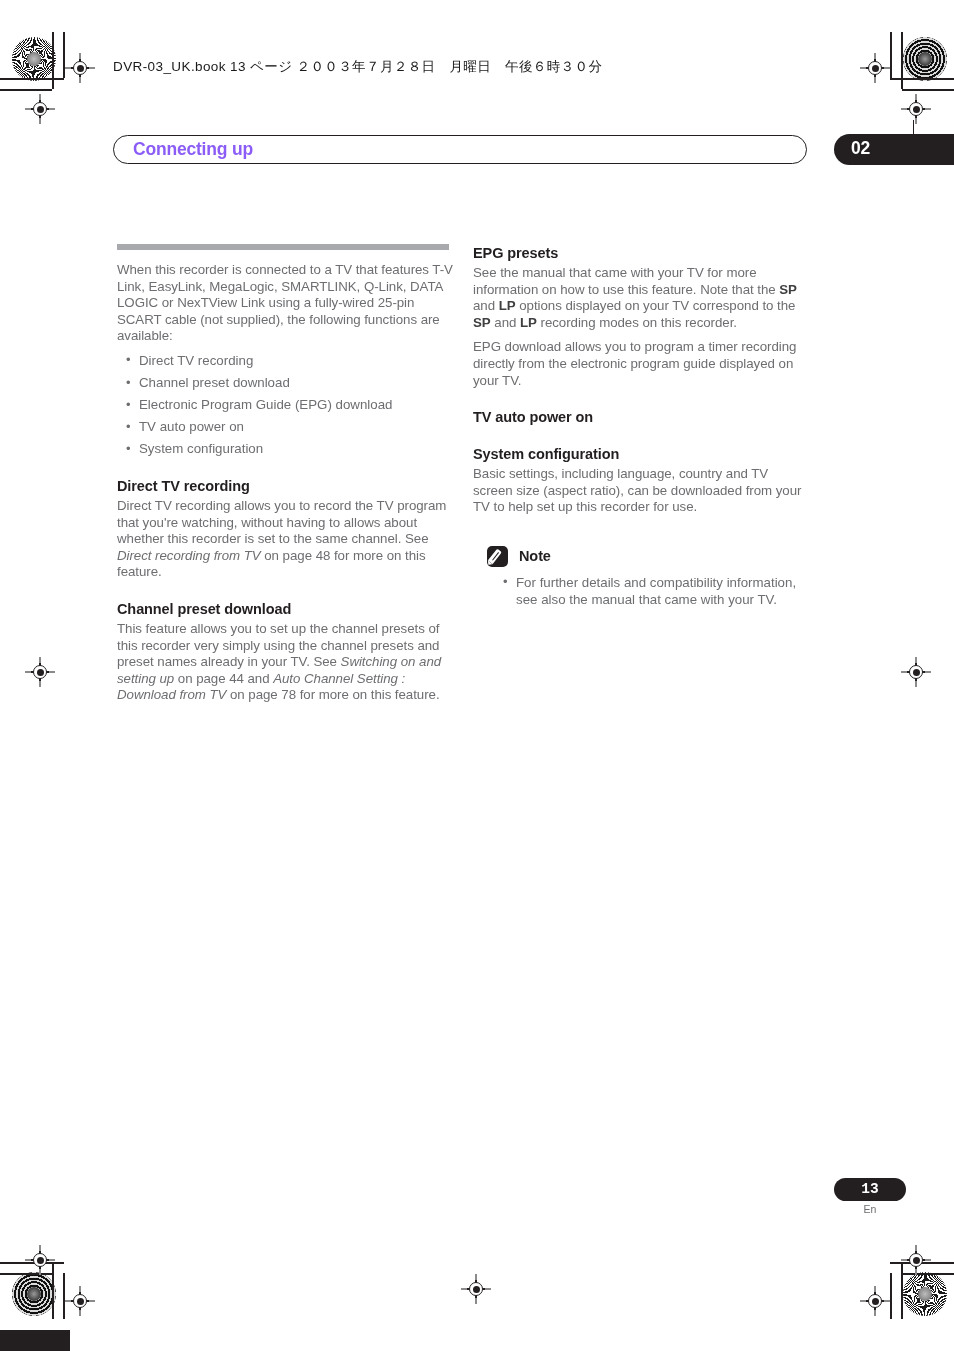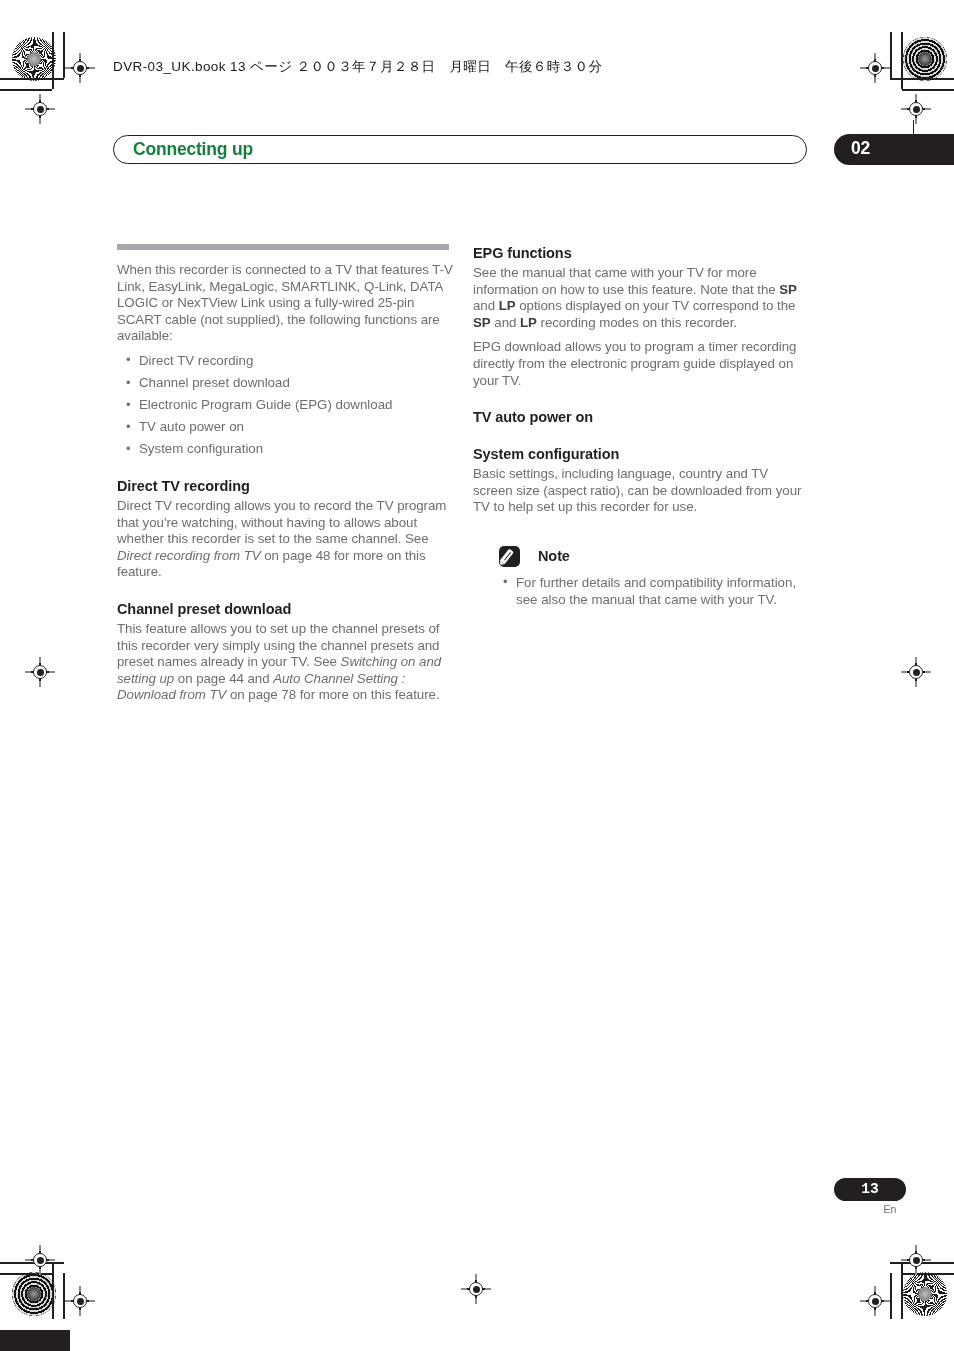--- a/index.html
+++ b/index.html
@@ -110,21 +110,21 @@
     width: 694px; height: 29px;
     border: 1.6px solid #231f20;
     border-radius: 15px;
     box-sizing: border-box;
   }
   .header-title {
     position: absolute;
     left: 133px; top: 139px;
     font-size: 17.5px;
     font-weight: bold;
-    color: #15803d;
+    color: #8b5cf6;
     letter-spacing: -0.2px;
   }
 
   .chapter-badge {
     position: absolute;
     left: 834px; top: 134px;
     width: 130px; height: 31px;
     background: #231f20;
     border-radius: 15.5px 0 0 15.5px;
   }
@@ -208,23 +208,22 @@
     top: -0.5px;
     color: #6d6e71;
     font-size: 13px;
   }
 
   
   .note-block { margin-top: 30px; padding-left: 14px; }
   .note-head {
     display: flex;
     align-items: center;
-    gap: 18px;
+    gap: 11px;
     margin-bottom: 7px;
-    margin-left: 12px;
   }
   .note-icon {
     width: 21px; height: 21px;
     background: #231f20;
     border-radius: 5px;
     position: relative;
     flex: 0 0 auto;
   }
   .note-icon .pen {
     position: absolute;
@@ -289,21 +288,21 @@
     left: 834px; top: 1181px;
     width: 72px;
     text-align: center;
     font-size: 14.5px;
     font-weight: bold;
     color: #ffffff;
     font-family: Liberation Mono, monospace;
   }
   .page-lang {
     position: absolute;
-    left: 854px; top: 1203px;
+    left: 834px; top: 1203px;
     width: 72px;
     text-align: center;
     font-size: 10.5px;
     color: #6d6e71;
   }
 </style>
 </head>
 <body>
 
 <div>
@@ -452,21 +451,21 @@
   </ul>
 
   <h2 class="subhead">Direct TV recording</h2>
   <p class="body"><span>Direct TV recording allows you to record the TV program that you're watching, without having to allows about whether this recorder is set to the same channel. See </span><i>Direct recording from TV</i><span> on page 48 for more on this feature.</span></p>
 
   <h2 class="subhead">Channel preset download</h2>
   <p class="body"><span>This feature allows you to set up the channel presets of this recorder very simply using the channel presets and preset names already in your TV. See </span><i>Switching on and setting up</i><span> on page 44 and </span><i>Auto Channel Setting : Download from TV</i><span> on page 78 for more on this feature.</span></p>
 </div>
 
 <div class="col col-right">
-  <h2 class="subhead first">EPG functions</h2>
+  <h2 class="subhead first">EPG presets</h2>
   <p class="body"><span>See the manual that came with your TV for more information on how to use this feature. Note that the </span><b>SP</b><span> and </span><b>LP</b><span> options displayed on your TV correspond to the </span><b>SP</b><span> and </span><b>LP</b><span> recording modes on this recorder.</span></p>
   <p class="body"><span>EPG download allows you to program a timer recording directly from the electronic program guide displayed on your TV.</span></p>
 
   <h2 class="subhead">TV auto power on</h2>
 
   <h2 class="subhead">System configuration</h2>
   <p class="body"><span>Basic settings, including language, country and TV screen size (aspect ratio), can be downloaded from your TV to help set up this recorder for use.</span></p>
 
   <div class="note-block">
     <div class="note-head">

